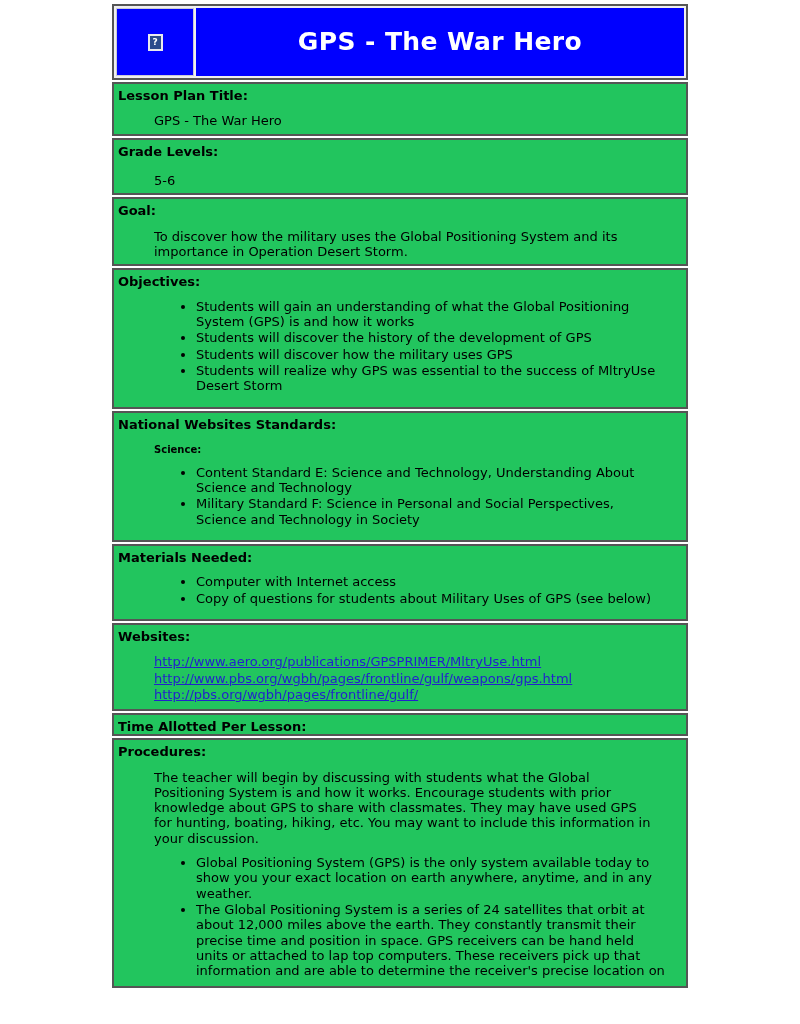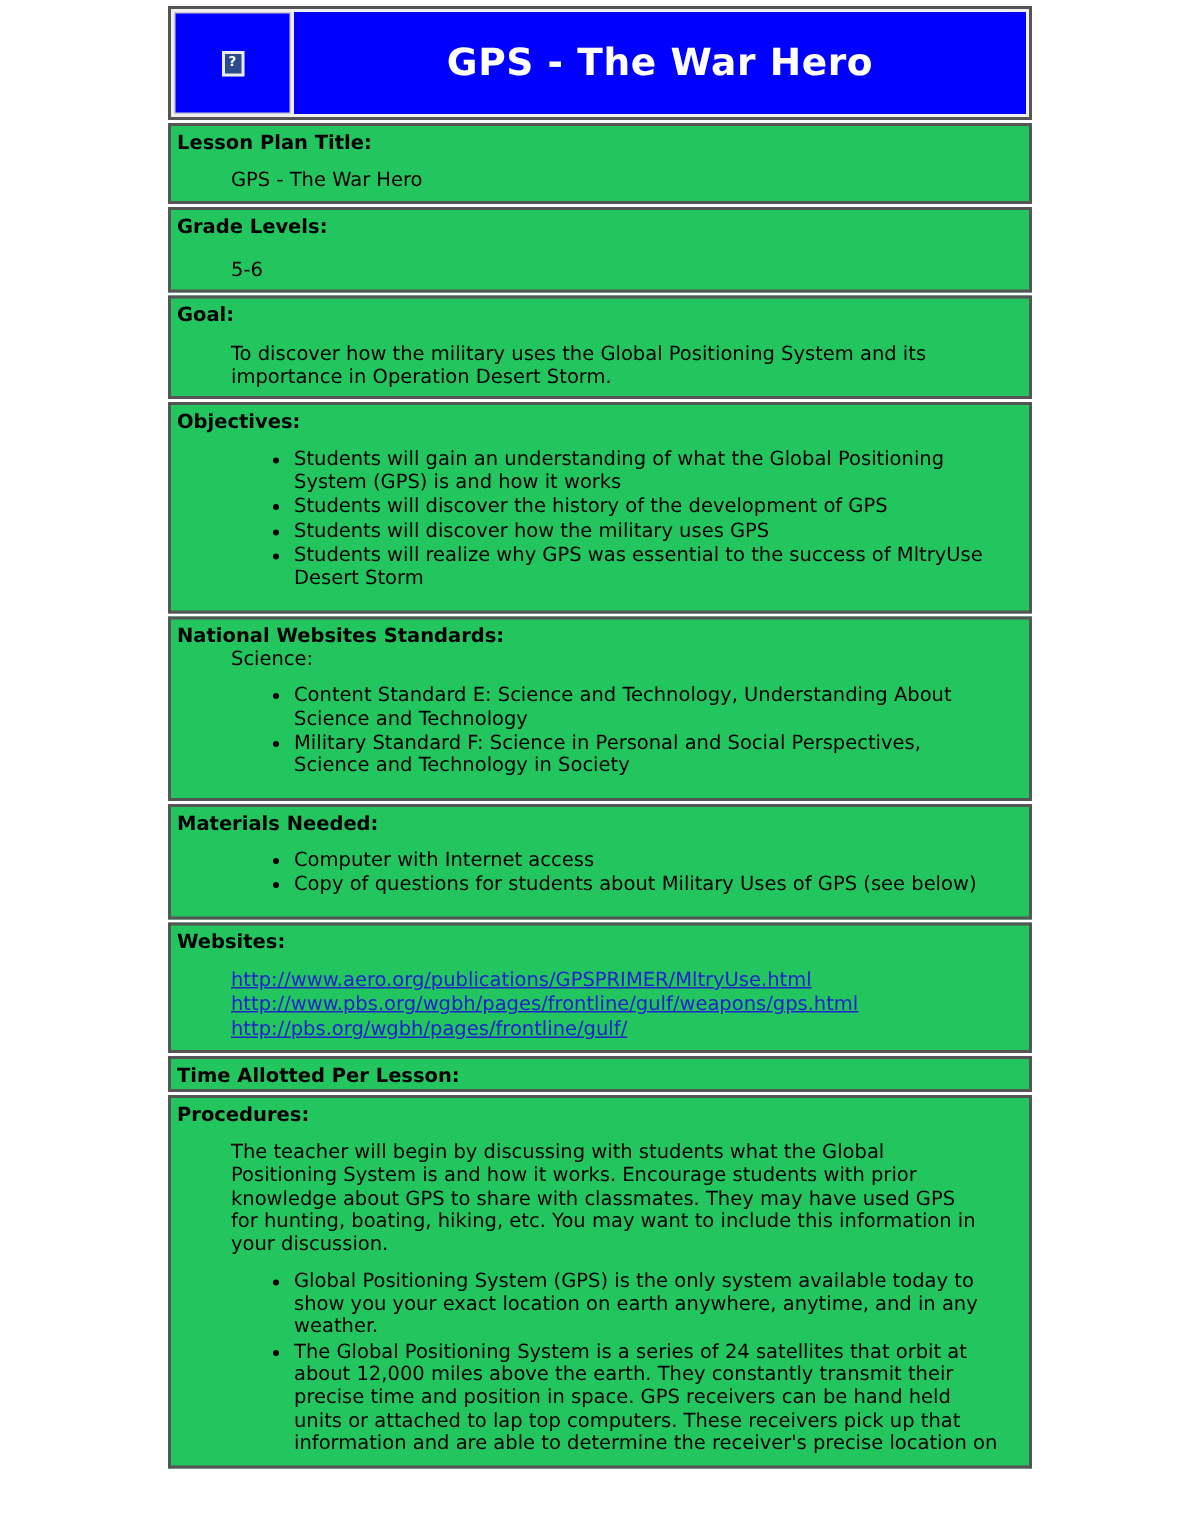--- a/index.html
+++ b/index.html
@@ -100,23 +100,23 @@
     padding: 0 6px 5px 6px;
   }
   .indent {
     margin: 10px 0 0 34px;
   }
   .indent p {
     margin: 0;
     max-width: 500px;
   }
   .sub-head {
-    font-weight: normal;
-    margin: 0 0 0 34px;
-    font-size: 13px;
+    font-weight: bold;
+    margin: 12px 0 0 34px;
+    font-size: 10px;
   }
   ul.bullets {
     margin: 9px 12px 2px 0;
     padding-left: 76px;
     list-style-type: disc;
   }
   ul.bullets li {
     margin: 0 0 1px 0;
     padding: 0;
     max-width: 482px;

